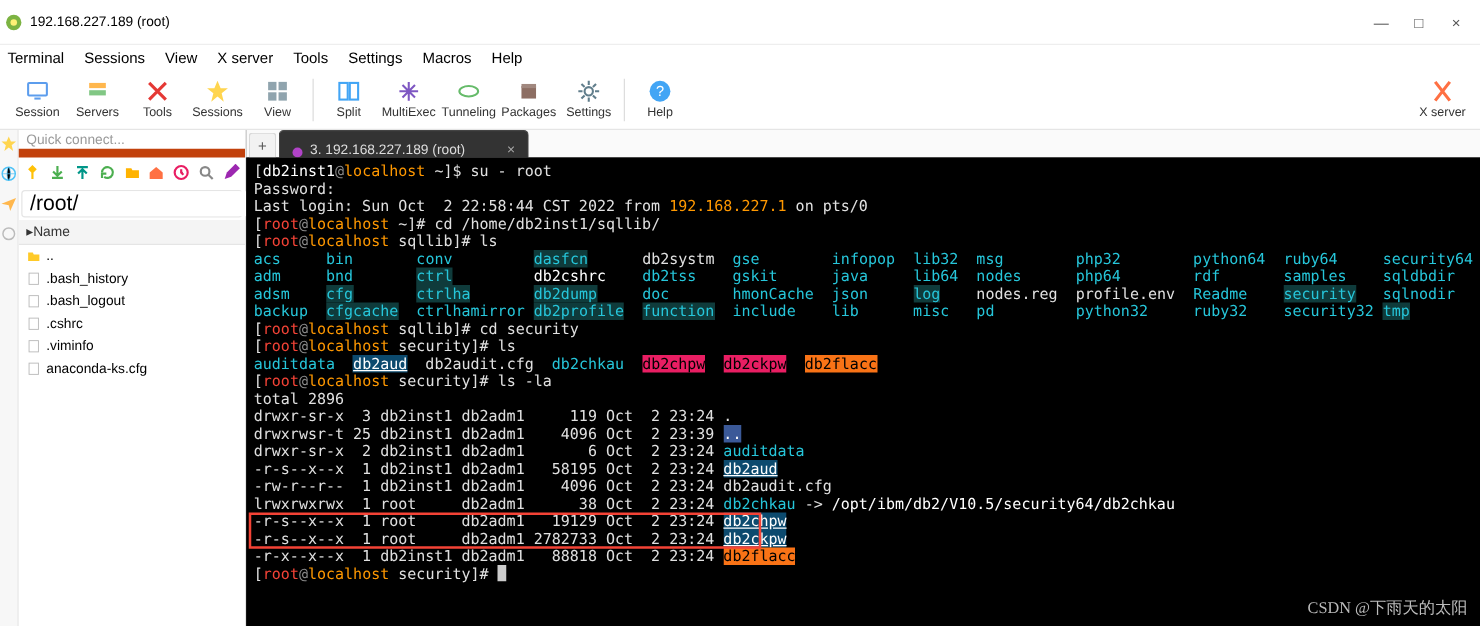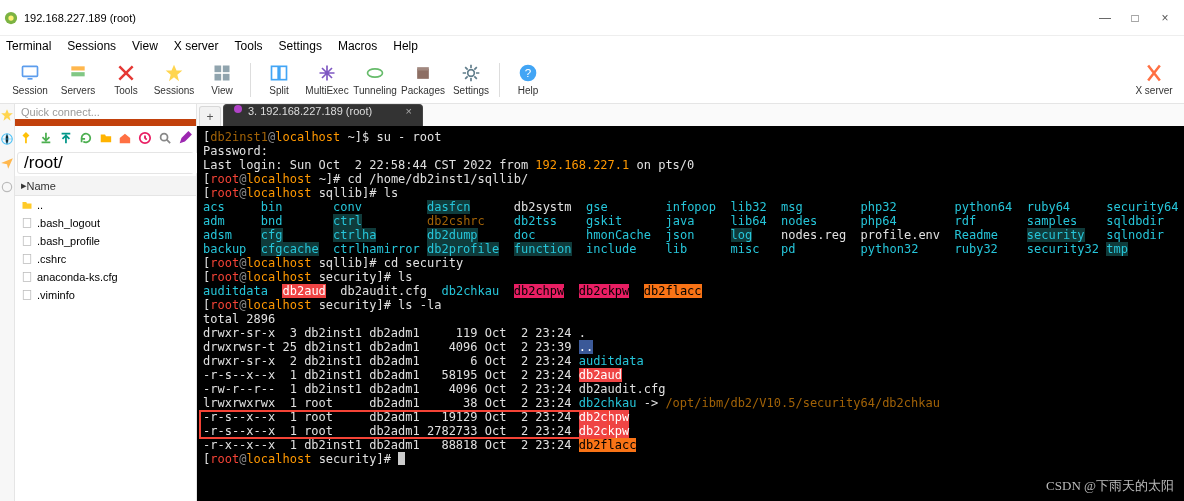--- a/index.html
+++ b/index.html
@@ -39,34 +39,34 @@
   .sidebar .path-row .ok { width: 14px; height: 14px; }
   .sidebar .list-header { height: 20px; display: flex; align-items: center; padding: 0 6px; font-size: 11px; color: #333; background: #f4f4f4; border-bottom: 1px solid #e5e5e5; }
   .sidebar .file-list { flex: 1; overflow: auto; }
   .sidebar .file-item { height: 18px; display: flex; align-items: center; padding: 0 6px; font-size: 11px; gap: 4px; }
   .sidebar .file-item .ficon { width: 12px; height: 12px; display: inline-block; }
 
   
   .terminal-panel { flex: 1; display: flex; flex-direction: column; background: #222; }
   .tab-strip { height: 22px; background: #fafafa; display: flex; align-items: flex-end; padding-left: 2px; }
   .tab-strip .newtab { width: 22px; height: 20px; display: flex; align-items: center; justify-content: center; color: #555; border: 1px solid #d8d8d8; border-bottom: none; background: #f2f2f2; border-radius: 3px 3px 0 0; margin-right: 2px; }
-  .tab-strip .tab { height: 22px; display: flex; align-items: flex-start; gap: 6px; padding: 0 10px; background: #333; color: #ddd; font-size: 11px; border-radius: 4px 4px 0 0; border: 1px solid #444; border-bottom: none; min-width: 200px; }
+  .tab-strip .tab { height: 22px; display: flex; align-items: flex-end; gap: 6px; padding: 0 10px; background: #333; color: #ddd; font-size: 11px; border-radius: 4px 4px 0 0; border: 1px solid #444; border-bottom: none; min-width: 200px; }
   .tab .dot { width: 8px; height: 8px; border-radius: 50%; background: #b143c8; }
   .tab .tab-x { color: #aaa; margin-left: auto; }
 
   .term { flex: 1; background: #000; color: #ccc; font-family: Consolas, monospace; font-size: 12px; line-height: 14px; padding: 4px 6px; white-space: pre; overflow: hidden; position: relative; }
-  .c-green { color: #a16207; }
+  .c-green { color: #ffffff; }
   .c-orange { color: #ff9800; }
   .c-cyan { color: #26c6da; }
   .c-red { color: #f44336; }
   .c-white { color: #e0e0e0; }
   .c-gray { color: #888; }
   .hl-blue { background: #3b5998; color: #fff; }
   .hl-teal { background: #0f3b3b; color: #26c6da; }
-  .hl-red { background: #ef4444; color: #fff; }
+  .hl-red { background: #0c4a6e; color: #fff; text-decoration: underline; }
   .hl-pink { background: #e91e63; color: #000; }
   .hl-yellow { background: #f97316; color: #000; }
   .red-box { border: 2px solid #f44336; position: absolute; pointer-events: none; }
   .cursor { display: inline-block; width: 7px; height: 13px; background: #ccc; vertical-align: -2px; }
 
   
   .watermark { position: absolute; right: 10px; bottom: 6px; color: #bbb; font-size: 13px; font-family: Liberation Serif, serif; }
 </style>
 </head>
 <body>
@@ -244,45 +244,45 @@
         <div class="file-item">
           <svg class="ficon" viewBox="0 0 16 16">
             <path d="M2 4h5l1 2h6v7H2z" fill="#ffca28"></path>
           </svg>
           <span>..</span>
         </div>
         <div class="file-item">
           <svg class="ficon" viewBox="0 0 16 16">
             <rect x="3" y="2" width="10" height="12" fill="#fff" stroke="#bbb"></rect>
           </svg>
+          <span>.bash_history</span>
+        </div>
+        <div class="file-item">
+          <svg class="ficon" viewBox="0 0 16 16">
+            <rect x="3" y="2" width="10" height="12" fill="#fff" stroke="#bbb"></rect>
+          </svg>
           <span>.bash_logout</span>
         </div>
         <div class="file-item">
           <svg class="ficon" viewBox="0 0 16 16">
             <rect x="3" y="2" width="10" height="12" fill="#fff" stroke="#bbb"></rect>
           </svg>
-          <span>.bash_profile</span>
-        </div>
-        <div class="file-item">
-          <svg class="ficon" viewBox="0 0 16 16">
-            <rect x="3" y="2" width="10" height="12" fill="#fff" stroke="#bbb"></rect>
-          </svg>
           <span>.cshrc</span>
         </div>
         <div class="file-item">
           <svg class="ficon" viewBox="0 0 16 16">
             <rect x="3" y="2" width="10" height="12" fill="#fff" stroke="#bbb"></rect>
           </svg>
+          <span>.viminfo</span>
+        </div>
+        <div class="file-item">
+          <svg class="ficon" viewBox="0 0 16 16">
+            <rect x="3" y="2" width="10" height="12" fill="#fff" stroke="#bbb"></rect>
+          </svg>
           <span>anaconda-ks.cfg</span>
-        </div>
-        <div class="file-item">
-          <svg class="ficon" viewBox="0 0 16 16">
-            <rect x="3" y="2" width="10" height="12" fill="#fff" stroke="#bbb"></rect>
-          </svg>
-          <span>.viminfo</span>
         </div>
       </div>
   </div>
 
   <div class="terminal-panel">
     <div class="tab-strip">
       <div class="newtab">+</div>
       <div class="tab">
         <span class="dot"></span>
         <span>3. 192.168.227.189 (root)</span>

